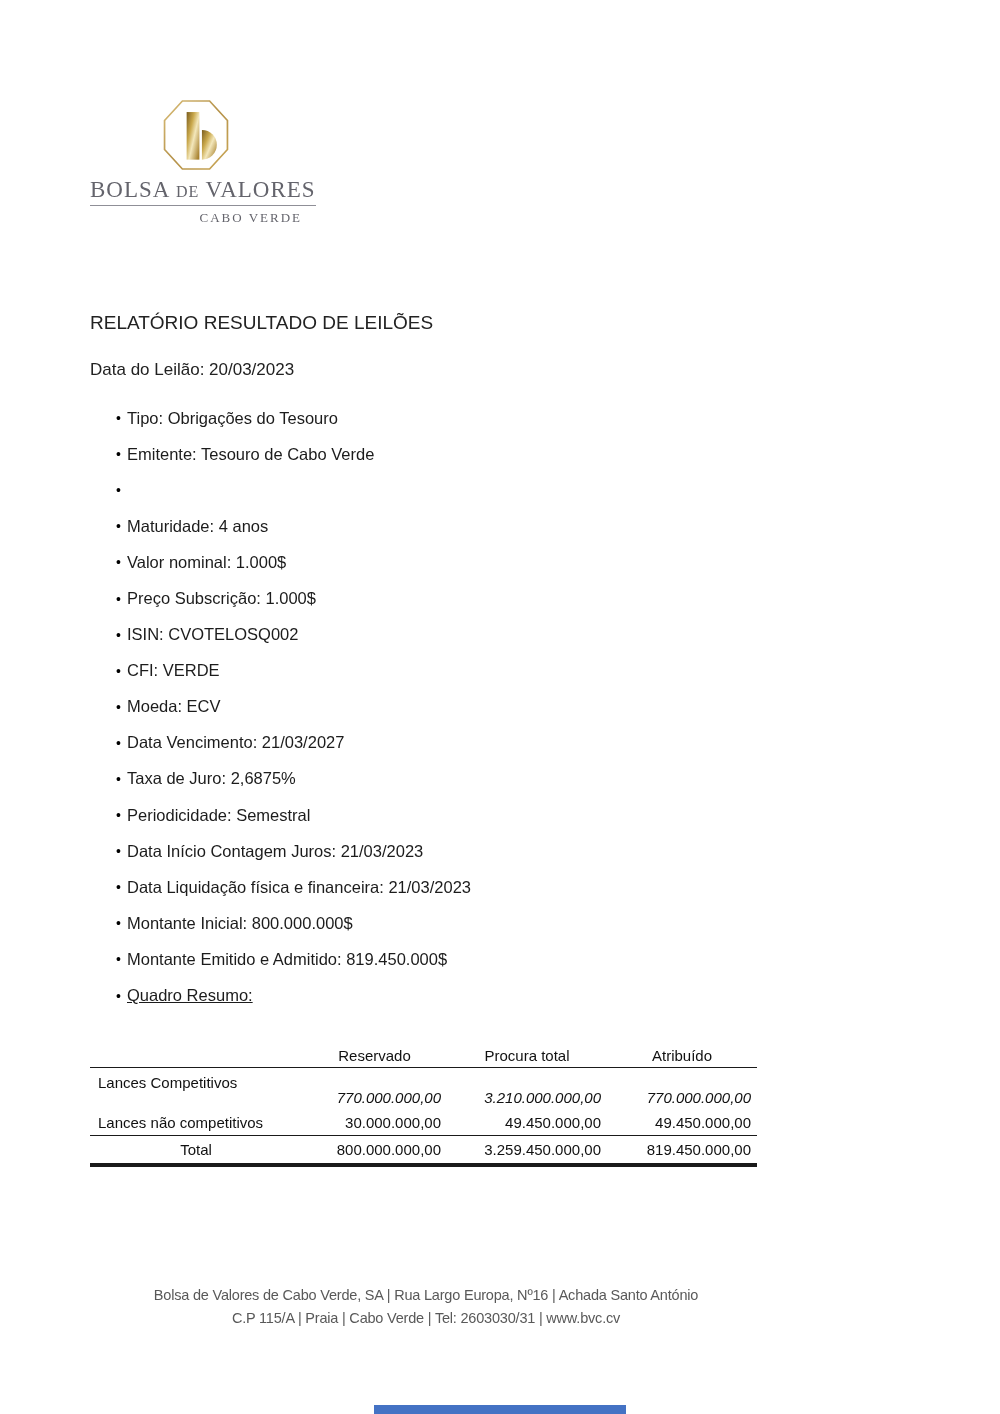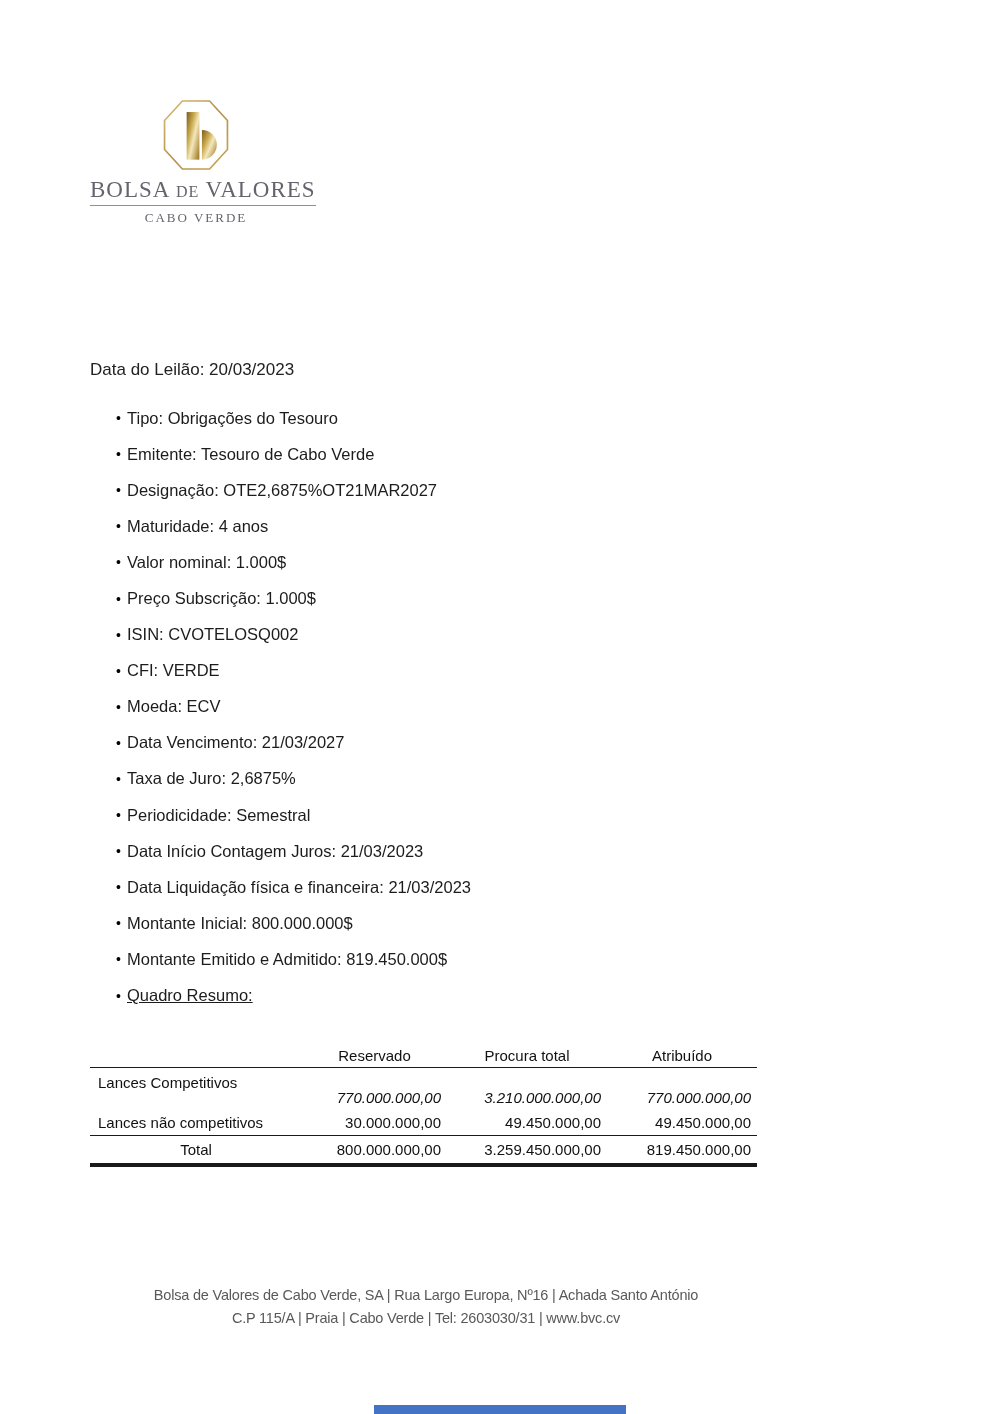--- a/index.html
+++ b/index.html
@@ -4,21 +4,21 @@
 <style>
   * { margin:0; padding:0; box-sizing:border-box; }
   html,body { background:#fff; }
   .page {
     position:relative; width:1000px; height:1414px; margin:0 auto;
     background:#ffffff; overflow:hidden;
     font-family:"Liberation Sans", sans-serif; color:#1c1c1c;
   }
 
   
-  .logo { position:absolute; left:90px; top:98px; width:212px; text-align:center; }
+  .logo { position:absolute; left:90px; top:98px; width:212px; text-align:right; }
   .logo-mark { display:block; margin:0 auto 6px auto; }
   .logo-name {
     font-family:"Liberation Serif", serif; color:#64646c;
     font-size:23px; letter-spacing:1px; white-space:nowrap;
     padding-bottom:3px; border-bottom:1px solid #8f8f97;
     display:inline-block; line-height:1.05;
   }
   .logo-name .mid { font-size:16px; letter-spacing:1px; }
   .logo-sub {
     font-family:"Liberation Serif", serif; color:#64646c;
@@ -94,34 +94,34 @@
       <polygon points="24,3 56,3 77,26 77,60 56,83 24,83 3,60 3,26" fill="none" stroke="url(#gs)" stroke-width="2"></polygon>
       <rect x="29" y="16" width="15" height="56" fill="url(#gg)"></rect>
       <path d="M47,37 A17.5,17.5 0 0 1 47,72 Z" fill="url(#gg)"></path>
     </svg>
     <div>
       <span class="logo-name"><span>BOLSA</span> <span class="mid">DE</span> <span>VALORES</span></span>
     </div>
     <div class="logo-sub">CABO VERDE</div>
   </div>
 
+  <div class="doc-title">RELATÓRIO RESULTADO DE LEILÕES</div>
   <div class="doc-date">Data do Leilão: 20/03/2023</div>
 
   <ul class="details">
     <li class="b-item">
         <span class="dot">•</span>
         <span class="b-text">Tipo: Obrigações do Tesouro</span>
       </li>
     <li class="b-item">
         <span class="dot">•</span>
         <span class="b-text">Emitente: Tesouro de Cabo Verde</span>
       </li>
     <li class="b-item">
         <span class="dot">•</span>
-        <span class="b-text">Designação: OTE2,6875%OT21MAR2027</span>
       </li>
     <li class="b-item">
         <span class="dot">•</span>
         <span class="b-text">Maturidade: 4 anos</span>
       </li>
     <li class="b-item">
         <span class="dot">•</span>
         <span class="b-text">Valor nominal: 1.000$</span>
       </li>
     <li class="b-item">

